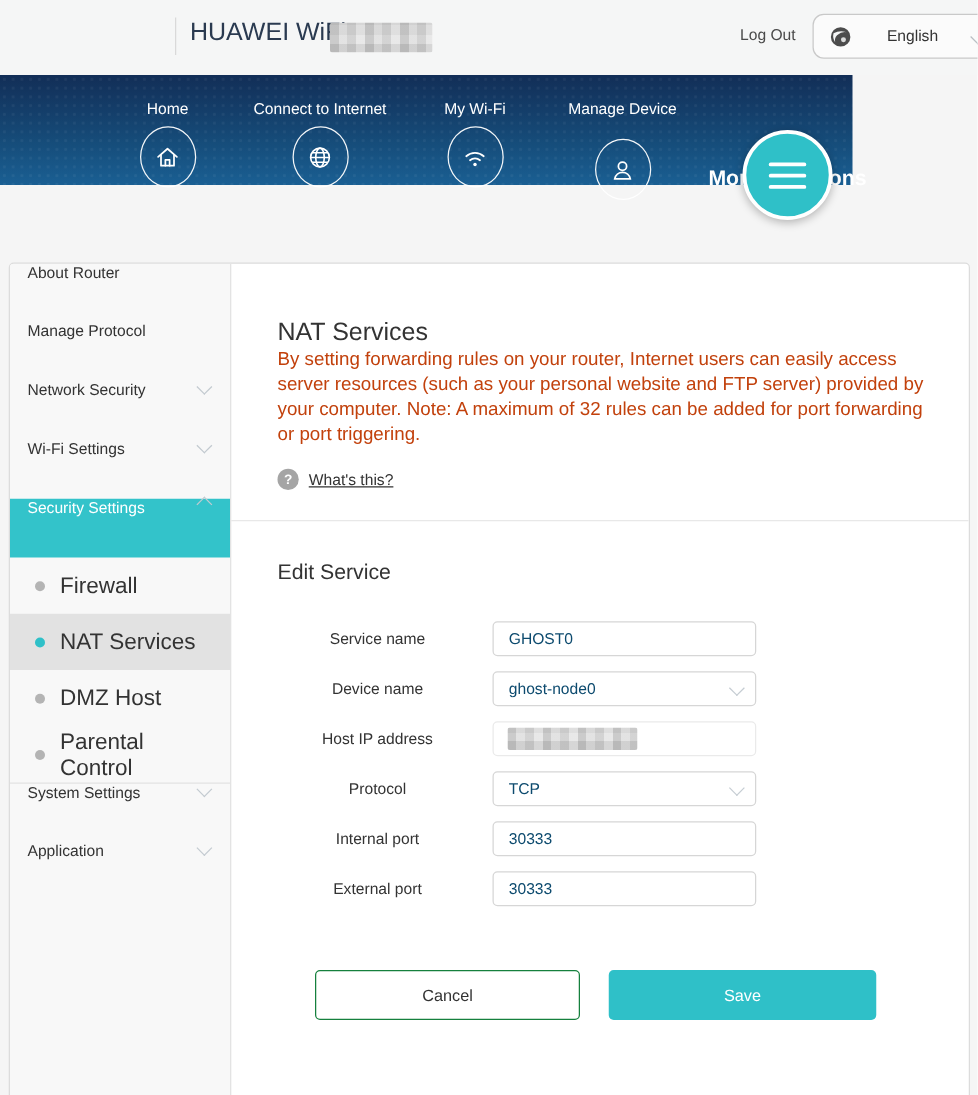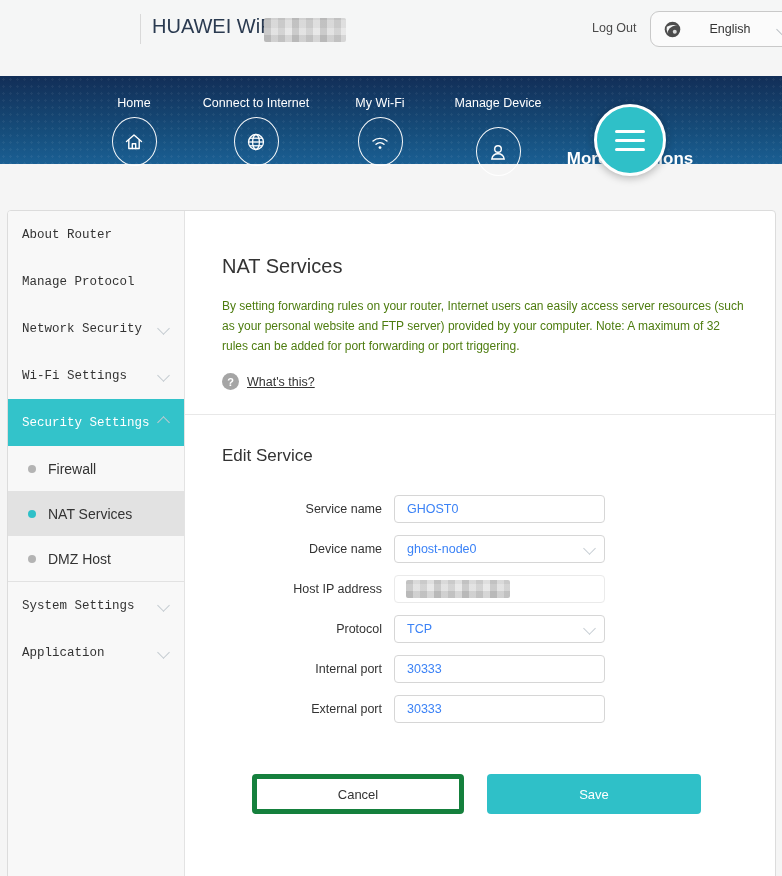--- a/index.html
+++ b/index.html
@@ -30,21 +30,21 @@
     border:1px solid #c9c9c9; border-radius:9px; background:#fbfbfb;
     display:flex; align-items:center; padding:0 12px; cursor:pointer;
   }
   .lang-label { font-size:12.5px; color:#333; margin:0 auto; }
   .chev { width:9px; height:9px; border-right:1.5px solid #b9bfc4; border-bottom:1.5px solid #b9bfc4; transform:rotate(45deg); flex:none; }
   .chev.up { transform:rotate(-135deg); }
   .chev.white { border-color:#fff; }
 
   
   .navbar {
-    position:absolute; left:0; top:76px; width:782px; height:88px;
+    position:absolute; left:0; top:60px; width:682px; height:88px;
     background-image:
       radial-gradient(rgba(255,255,255,0.05) 1px, transparent 1.4px),
       linear-gradient(180deg,#122e57 0%, #164e7c 65%, #1a5f93 100%);
     background-size:7px 7px, 100% 100%;
   }
   .nav-item { position:absolute; top:20px; width:140px; display:flex; flex-direction:column; align-items:center; cursor:pointer; }
   .nav-label { font-size:12.5px; color:#fff; margin-bottom:7px; }
   .nav-circle {
     width:45px; height:49px; border:1.5px solid rgba(255,255,255,.95); border-radius:50%;
     display:flex; align-items:center; justify-content:center;
@@ -58,56 +58,56 @@
   }
   .ham-bar { width:30px; height:3px; background:#fff; border-radius:2px; }
 
   
   .container {
     position:absolute; left:7px; top:210px; width:769px; height:690px;
     background:#fff; border:1px solid #dcdcdc; border-radius:4px;
     display:flex; overflow:hidden;
   }
   .sidebar { width:177px; flex:none; background:#f8f8f8; border-right:1px solid #e3e3e3; }
-  .side-item { height:47px; display:flex; align-items:center; padding:0 16px 0 14px; font-size:12.5px; color:#333; cursor:pointer;font-family:Liberation Mono, monospace; }
+  .side-item { height:47px; display:flex; align-items:flex-start; padding:0 16px 0 14px; font-size:12.5px; color:#333; cursor:pointer; }
   .side-item .chev { border-color:#c3cad0; }
   .side-item.active { background:#33c3ca; color:#fff; }
-  .sub-item { height:45px; display:flex; align-items:center; padding:0 16px 0 20px; font-size:14px; color:#333; cursor:pointer; }
+  .sub-item { height:45px; display:flex; align-items:center; padding:0 16px 0 20px; font-size:18px; color:#333; cursor:pointer; }
   .bullet { width:8px; height:8px; border-radius:50%; background:#b4b4b4; margin-right:12px; flex:none; }
   .sub-item.selected { background:#e2e2e2; }
   .sub-item.selected .bullet { background:#2fc0c8; }
   .side-divider { border-top:1px solid #e2e2e2; }
   .spacer { margin-left:auto; }
 
   
   .main { flex:1; padding:44px 0 0 37px; position:relative; }
   .page-title { font-size:20px; color:#333; font-weight:400; }
-  .desc { margin-top:18px; width:524px; font-size:12px; line-height:20px; color:#4d7c0f; }
+  .desc { width:524px; font-size:15px; line-height:20px; color:#c2410c; }
   .help-row { margin-top:17px; display:flex; align-items:center; gap:8px; }
   .q-icon { width:17px; height:17px; border-radius:50%; background:#a5a5a5; color:#fff; font-size:11px; font-weight:bold; display:flex; align-items:center; justify-content:center; flex:none; }
   .help-link { font-size:12.5px; color:#333; text-decoration:underline; cursor:pointer; }
   .main-divider { margin-top:24px; margin-left:-37px; width:calc(100% + 37px); border-top:1px solid #e8e8e8; }
   .section-title { margin-top:31px; font-size:17px; color:#333; font-weight:400; }
 
   .form { margin-top:29px; }
   .form-row { display:flex; align-items:center; height:28px; margin-bottom:12px; }
-  .form-label { width:160px; text-align:right; margin-right:12px; font-size:12.5px; color:#333; flex:none; }
+  .form-label { width:160px; text-align:center; margin-right:12px; font-size:12.5px; color:#333; flex:none; }
   .field { position:relative; width:211px; height:28px; flex:none; }
   .field input {
     width:100%; height:100%; border:1px solid #d6d6d6; border-radius:4px; background:#fff;
-    padding:0 26px 0 12px; font-size:12.5px; color:#3b82f6; font-family:"Liberation Sans",sans-serif; outline:none;
+    padding:0 26px 0 12px; font-size:12.5px; color:#0c4a6e; font-family:"Liberation Sans",sans-serif; outline:none;
   }
   .field.plain input { padding-right:12px; }
   .field.dim input { border-color:#eaeaea; }
   .field .chev { position:absolute; right:11px; top:9px; border-color:#c6cdd3; pointer-events:none; }
   .ip-redact { position:absolute; left:12px; top:5px; width:104px; height:18px; }
 
   .btn-row { margin-top:51px; display:flex; padding-left:30px; gap:23px; }
   .btn { height:40px; border-radius:4px; font-size:13px; display:flex; align-items:center; justify-content:center; cursor:pointer; font-family:"Liberation Sans",sans-serif; }
-  .btn.cancel { width:212px; background:#fff; border:5px solid #15803d; color:#333; }
+  .btn.cancel { width:212px; background:#fff; border:1px solid #15803d; color:#333; }
   .btn.save { width:214px; background:#2fc0c8; border:none; color:#fff; }
 
   svg { display:block; }
 </style>
 </head>
 <body>
 
 <div class="topbar">
   <div class="brand-divider"></div>
   <div class="product-title">HUAWEI WiFi</div>
@@ -205,20 +205,24 @@
       <span>Firewall</span>
     </div>
     <div class="sub-item selected">
       <span class="bullet"></span>
       <span>NAT Services</span>
     </div>
     <div class="sub-item">
       <span class="bullet"></span>
       <span>DMZ Host</span>
     </div>
+    <div class="sub-item">
+      <span class="bullet"></span>
+      <span>Parental Control</span>
+    </div>
     <div class="side-divider"></div>
     <div class="side-item">
       <span>System Settings</span>
       <span class="spacer"></span>
         <span class="chev"></span>
     </div>
     <div class="side-item">
       <span>Application</span>
       <span class="spacer"></span>
         <span class="chev"></span>

